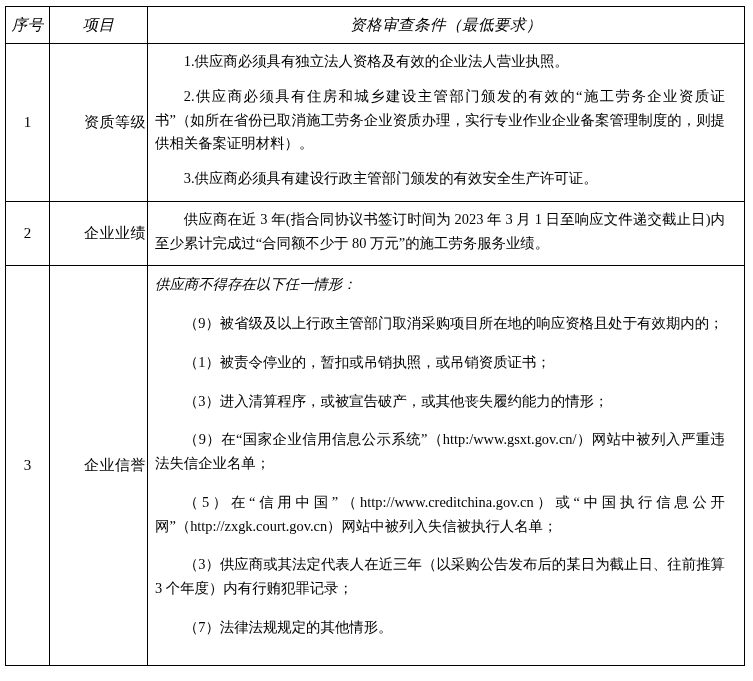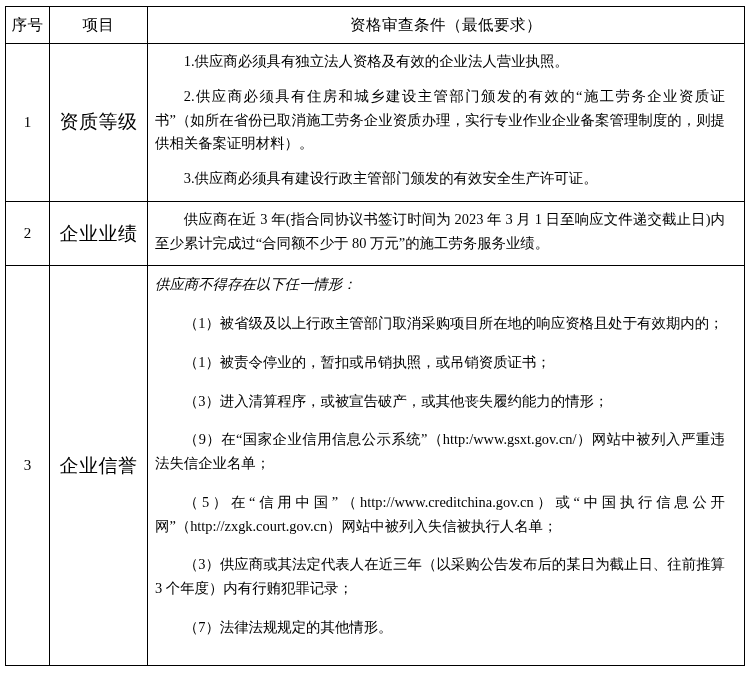--- a/index.html
+++ b/index.html
@@ -32,28 +32,29 @@
   }
   col.c-no { width: 44px; }
   col.c-item { width: 98px; }
   col.c-cond { width: 597px; }
 
   thead td {
     text-align: center;
     font-size: 15.5px;
     height: 34px;
     letter-spacing: 0.5px;
+    font-style: italic;
   }
   .cell-no {
     text-align: center;
     font-size: 15px;
   }
   .cell-item {
-    text-align: center;
-    font-size: 19px;
+    text-align: right;
+    font-size: 15px;
     letter-spacing: 0.5px;
   }
   .cell-cond {
     font-size: 14.4px;
     line-height: 1.65;
     padding: 6px 7px 8px 7px;
     text-align: justify;
     text-justify: inter-ideograph;
   }
   .cell-cond p {
@@ -110,21 +111,21 @@
         <td class="cell-item">企业业绩</td>
         <td class="cell-cond">
           <p>供应商在近 3 年(指合同协议书签订时间为 2023 年 3 月 1 日至响应文件递交截止日)内至少累计完成过“合同额不少于 80 万元”的施工劳务服务业绩。</p>
         </td>
       </tr>
       <tr class="row3">
         <td class="cell-no">3</td>
         <td class="cell-item">企业信誉</td>
         <td class="cell-cond">
           <p class="noindent">供应商不得存在以下任一情形：</p>
-          <p>（1）被省级及以上行政主管部门取消采购项目所在地的响应资格且处于有效期内的；</p>
+          <p>（9）被省级及以上行政主管部门取消采购项目所在地的响应资格且处于有效期内的；</p>
           <p>（1）被责令停业的，暂扣或吊销执照，或吊销资质证书；</p>
           <p>（3）进入清算程序，或被宣告破产，或其他丧失履约能力的情形；</p>
           <p>（9）在“国家企业信用信息公示系统”（http:/www.gsxt.gov.cn/）网站中被列入严重违法失信企业名单；</p>
           <p>（5）在“信用中国”（http://www.creditchina.gov.cn）或“中国执行信息公开网”（http://zxgk.court.gov.cn）网站中被列入失信被执行人名单；</p>
           <p>（3）供应商或其法定代表人在近三年（以采购公告发布后的某日为截止日、往前推算 3 个年度）内有行贿犯罪记录；</p>
           <p>（7）法律法规规定的其他情形。</p>
         </td>
       </tr>
     </tbody>
   </table>

